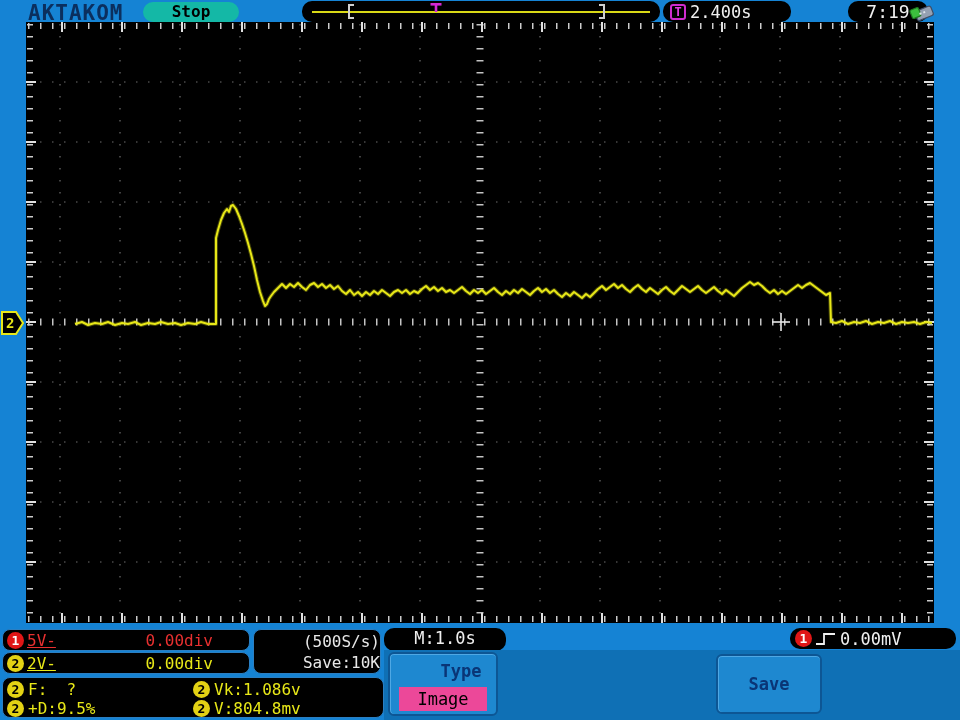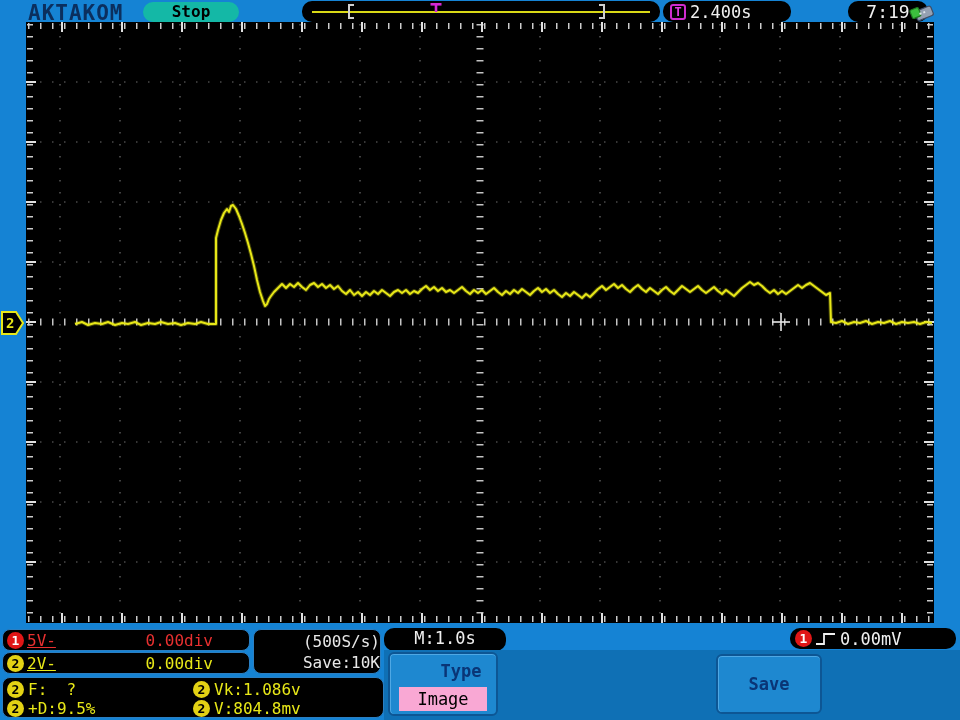--- a/index.html
+++ b/index.html
@@ -52,21 +52,21 @@
   .trigpill .lvl{color:#f0f0f0;font-size:17px;text-align:right;}
   .measbox{left:2px;top:677px;width:382px;height:41px;display:grid;
     grid-template-columns:186px 1fr;grid-template-rows:1fr 1fr;padding:2px 0 2px 4px;}
   .meascell{display:flex;align-items:center;gap:4px;white-space:pre;}
   
   .menu-panel{position:absolute;left:384px;top:650px;width:576px;height:70px;background:#0f70b5;}
   .menu-btn{position:absolute;background:#1e88d0;border:2px solid #0d5694;border-radius:6px;
     box-shadow:inset 0 1px 0 #4fa8e4, inset 1px 0 0 #4fa8e4;}
   .type-btn{left:4px;top:2px;width:110px;height:64px;text-align:center;}
   .type-label{margin-top:7px;color:#0a3576;font-size:17px;font-weight:bold;padding-left:36px;}
-  .type-value{margin:6px auto 0;width:88px;height:24px;background:#f9a8d4;color:#000;
+  .type-value{margin:6px auto 0;width:88px;height:24px;background:#ec4899;color:#000;
     font-size:17px;line-height:24px;text-align:center;}
   .save-btn{left:332px;top:4px;width:106px;height:60px;color:#0a3576;font-size:17px;font-weight:bold;
     text-align:center;line-height:56px;}
 </style>
 </head>
 <body>
 
 <div class="screen">
 
   <div class="brand">AKTAKOM</div>

